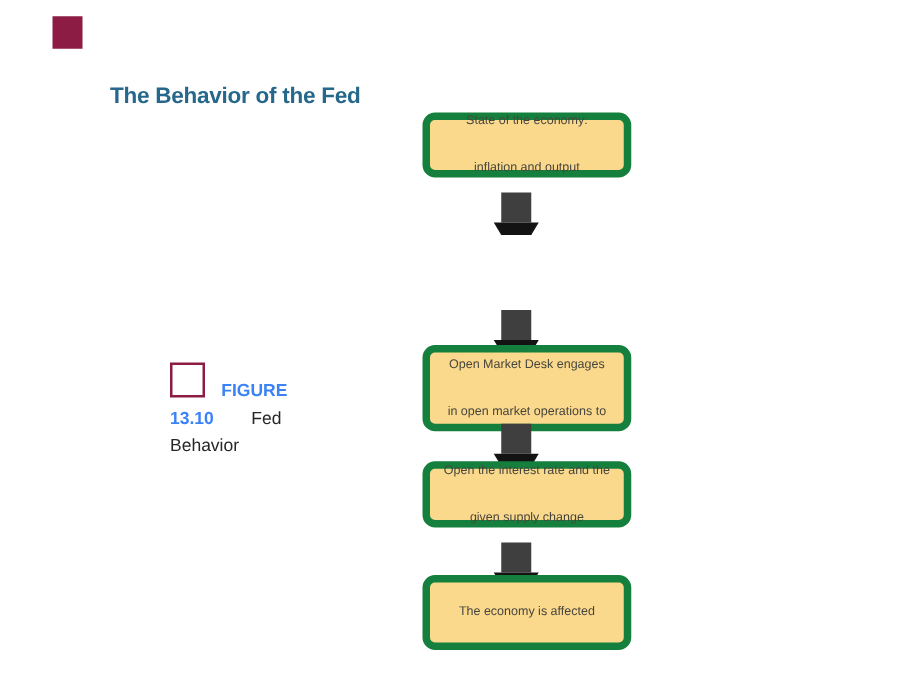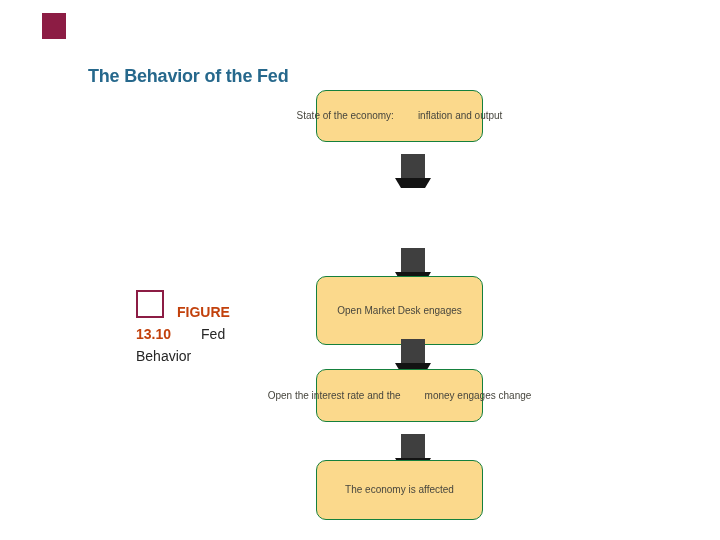--- a/index.html
+++ b/index.html
@@ -20,25 +20,25 @@
     position: absolute; left: 64px; top: 42px;
     font-size: 18px; font-weight: bold; letter-spacing: -0.2px;
     color: #26688C;
     white-space: nowrap;
   }
 
   
   .flowchart { position: absolute; left: 0; top: 0; width: 720px; height: 540px; }
 
   .flow-box {
-    position: absolute; left: 304px; width: 167px;
+    position: absolute; left: 326px; width: 167px;
     background: #FBD98C;
-    border: 1px solid #15803d;
+    border: 6px solid #15803d;
     border-radius: 10px;
-    display: flex; justify-content: center; align-items: center;
+    display: flex; flex-direction: column; justify-content: center; align-items: center;
     text-align: center;
     color: #47463E;
     font-size: 10px; line-height: 14px;
   }
   .flow-box .line { display: block; white-space: nowrap; }
 
   .box-1 { top: 78px;  height: 52px; }
   .box-2 { top: 172px; height: 52px; }
   .box-3 { top: 264px; height: 69px; justify-content: center; }
   .box-4 { top: 357px; height: 53px; }
@@ -64,21 +64,21 @@
   .figure-caption {
     position: absolute; left: 112px; top: 265px; width: 160px;
     font-size: 14px; line-height: 22px; color: #1F1F1F;
   }
   .missing-glyph {
     display: inline-block; width: 11px; height: 11px;
     border: 2px solid #8C1C44;
     margin-right: 1px;
     transform: translateY(1px);
   }
-  .figure-label { font-weight: bold; color: #c2410c; }
+  .figure-label { font-weight: bold; color: #3b82f6; }
   .figure-title { color: #262626; margin-left: 6px; }
 
   .page-indicator {
     position: absolute; top: 521px; right: 7px;
     font-size: 15px; color: #8C8C8C;
   }
 </style>
 </head>
 <body>
 
@@ -101,30 +101,31 @@
     </div>
 
 
     <div class="flow-arrow arrow-2">
       <div class="stem"></div>
       <div class="head"></div>
     </div>
 
     <div class="flow-box box-3">
       <span class="line">Open Market Desk engages</span>
+      <span class="line">in open market operations to</span>
     </div>
 
     <div class="flow-arrow arrow-3">
       <div class="stem"></div>
       <div class="head"></div>
     </div>
 
     <div class="flow-box box-4">
       <span class="line">Open the interest rate and the</span>
-      <span class="line">money engages change</span>
+      <span class="line">given supply change</span>
     </div>
 
     <div class="flow-arrow arrow-4">
       <div class="stem"></div>
       <div class="head"></div>
     </div>
 
     <div class="flow-box box-5">
       <span class="line">The economy is affected</span>
     </div>

